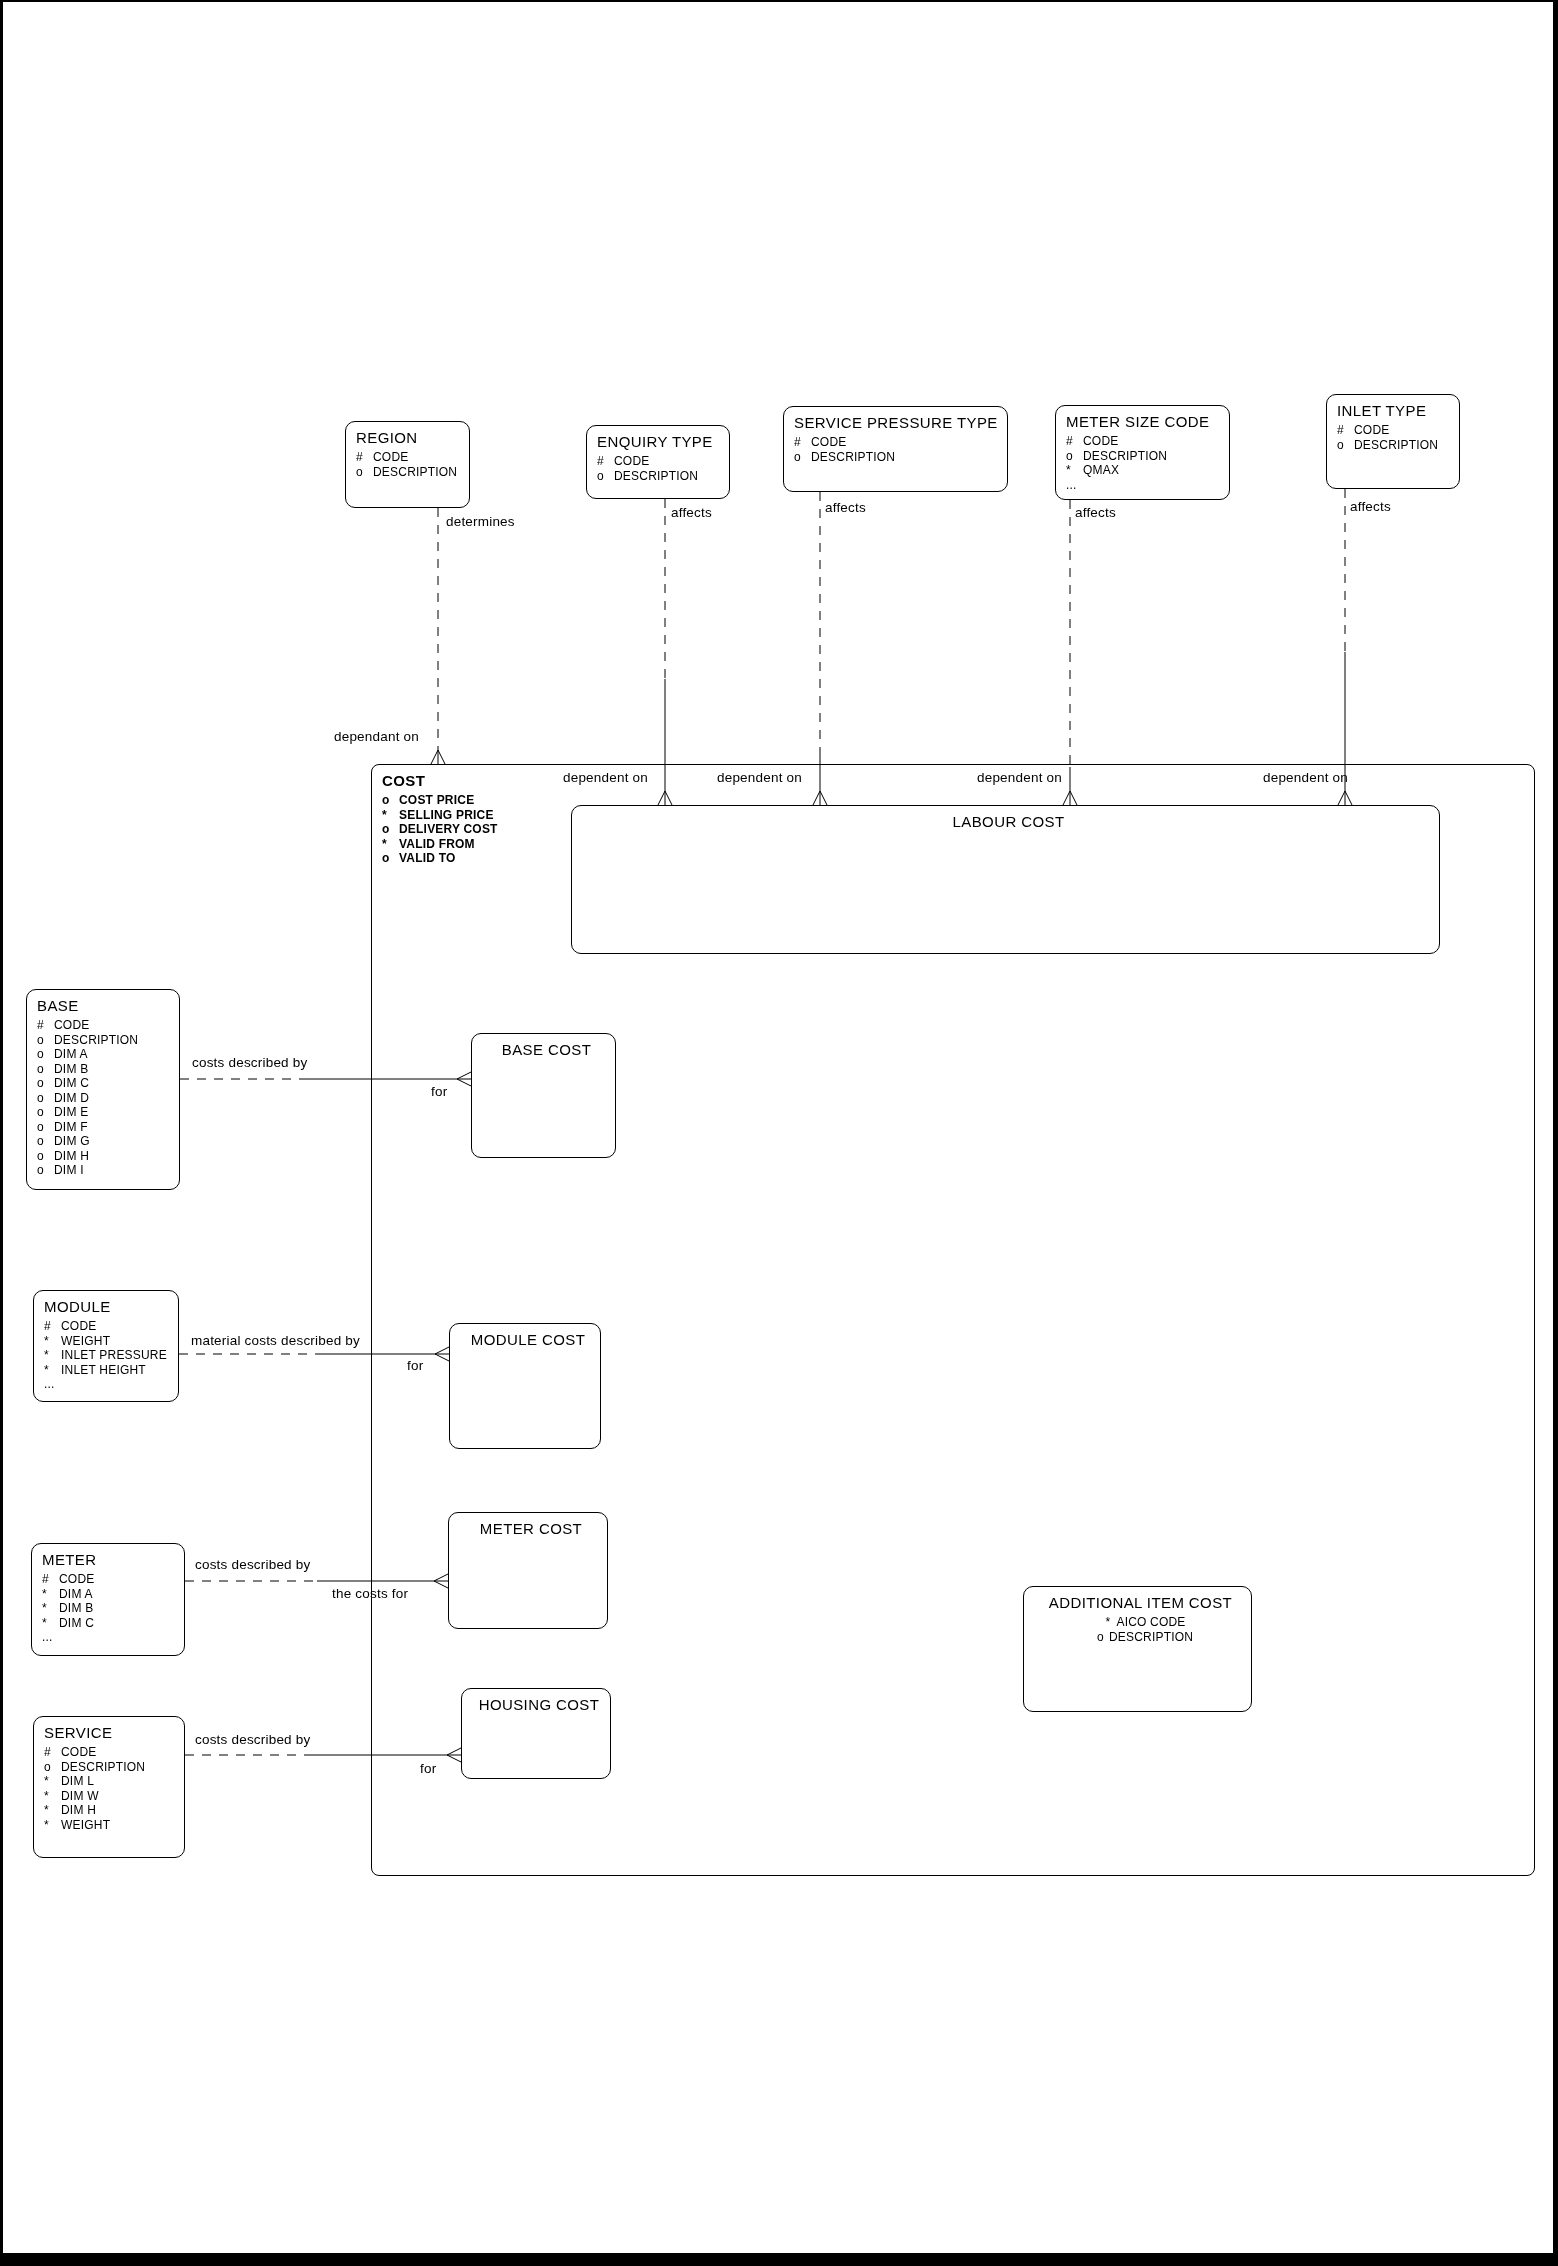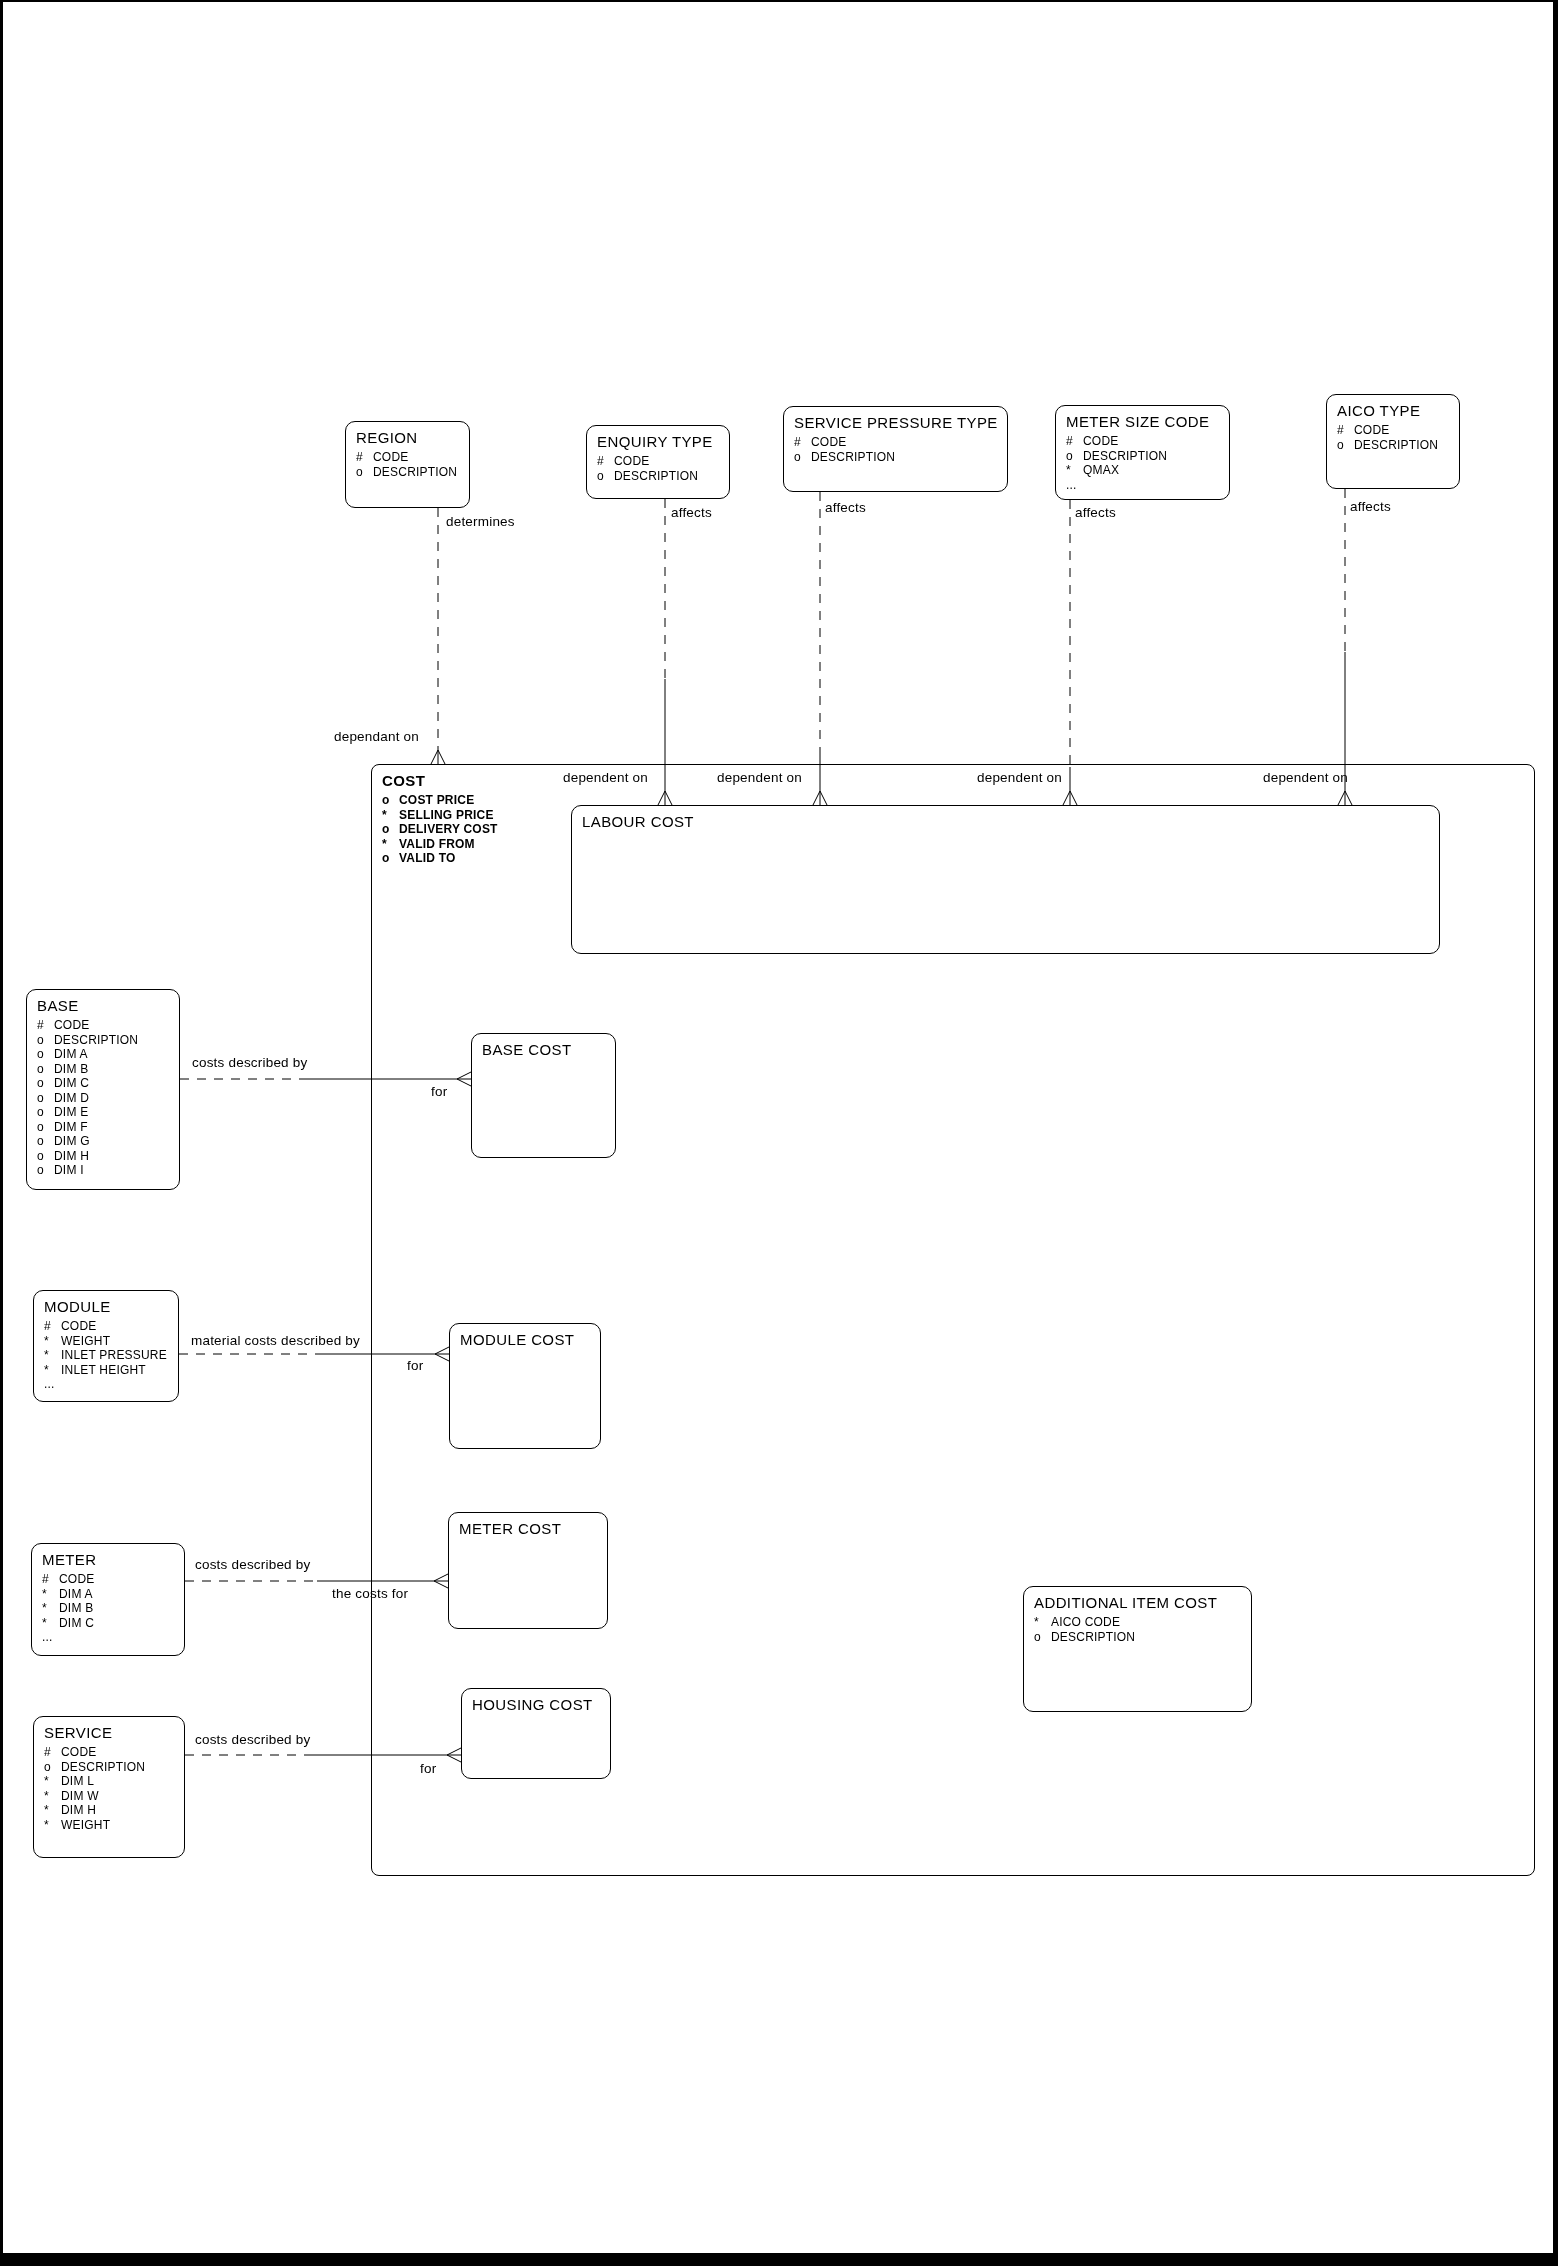--- a/index.html
+++ b/index.html
@@ -8,21 +8,21 @@
     box-sizing:border-box;
     border-left:3px solid #000;border-top:2px solid #000;
     border-right:5px solid #000;border-bottom:13px solid #000;
     font-family:"Liberation Sans",sans-serif;color:#000;overflow:hidden;
   }
   .entity{
     position:absolute;background:#fff;border:1px solid #000;
     border-radius:10px;box-sizing:border-box;
   }
   .entity.big{border-radius:8px;background:transparent;font-weight:bold;}
-  .entity.inner{background:#fff;}
+  .entity.inner{background:#fff;text-align:center;}
   .etitle{font-size:15px;padding:7px 4px 0 10px;white-space:nowrap;letter-spacing:.4px;}
   .attrs{padding:4px 0 0 10px;}
   .attr{font-size:12px;line-height:14.5px;white-space:nowrap;letter-spacing:.2px;}
   .am{display:inline-block;width:17px;}
   .rlabel{position:absolute;font-size:13.5px;white-space:nowrap;letter-spacing:.2px;}
   svg.connectors{position:absolute;left:0;top:0;pointer-events:none;}
   svg.connectors path{stroke:#000;fill:none;stroke-width:1;}
   svg.connectors path.dash{stroke-dasharray:9 8;}
 </style>
 </head>
@@ -116,21 +116,21 @@
     <div class="attrs">
 
     <div class="attr"><span class="am">#</span><span class="at">CODE</span></div>
         <div class="attr"><span class="am">o</span><span class="at">DESCRIPTION</span></div>
         <div class="attr"><span class="am">*</span><span class="at">QMAX</span></div>
         <div class="attr"><span class="am">...</span><span class="at"></span></div>
       </div>
   </div>
 
   <div class="entity" style="left:1323px;top:392px;width:134px;height:95px">
-    <div class="etitle">AICO TYPE</div>
+    <div class="etitle">INLET TYPE</div>
     <div class="attrs">
 
     <div class="attr"><span class="am">#</span><span class="at">CODE</span></div>
         <div class="attr"><span class="am">o</span><span class="at">DESCRIPTION</span></div>
       </div>
   </div>
 
   <div class="entity inner" style="left:568px;top:803px;width:869px;height:149px">
     <div class="etitle">LABOUR COST</div>
   </div>

